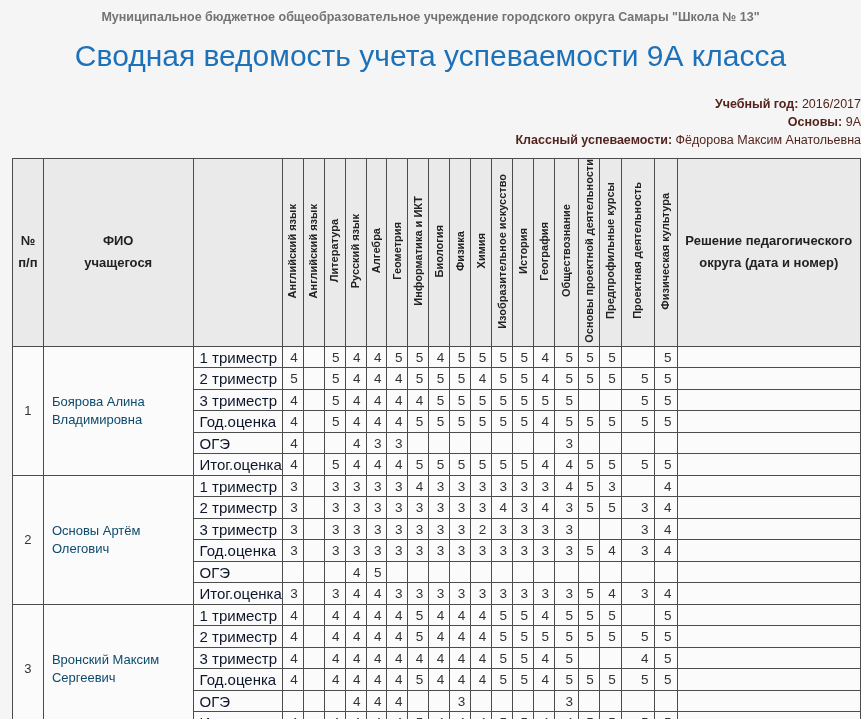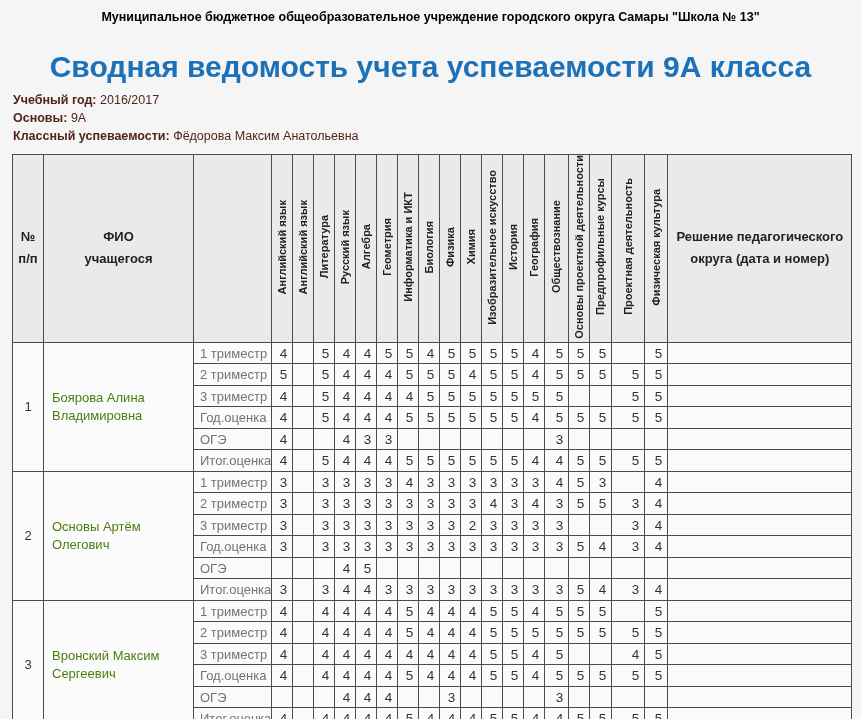--- a/index.html
+++ b/index.html
@@ -3,27 +3,27 @@
 <meta charset="utf-8">
 <style>
   html,body{
     margin:0;padding:0;
     width:861px;height:719px;overflow:hidden;
     background:#f5f5f5;
     font-family:"Liberation Sans","DejaVu Sans",sans-serif;
   }
   .institution{
     padding-top:10px;text-align:center;
-    font-weight:bold;font-size:12.5px;color:#000000;
+    font-weight:bold;font-size:12.5px;color:#737373;
   }
   .title{
-    margin:26px 0 0;text-align:center;
-    font-weight:700;font-size:30px;color:#1d71b8;
+    margin:15px 0 0;text-align:center;
+    font-weight:400;font-size:30px;color:#1d71b8;
   }
-  .info{margin:7px 0 0 13px;font-size:12.5px;color:#53241e;line-height:18px;}
+  .info{margin:22px 0 0 13px;font-size:12.5px;color:#53241e;line-height:18px;text-align:right;}
   .info-label{font-weight:bold;}
   table.grades{
     margin:9px 0 0 12px;
     border-collapse:collapse;table-layout:fixed;
     background:#fbfbfb;
   }
   .grades th,.grades td{border:1px solid #4c4c4c;padding:0;overflow:hidden;}
   .grades thead th{
     background:#eaeaea;font-size:13px;color:#222;
     vertical-align:middle;text-align:center;font-weight:bold;
@@ -32,22 +32,22 @@
   .h-subj{vertical-align:bottom;height:167px;padding-bottom:5px;}
   .vtext{
     display:inline-block;
     writing-mode:vertical-rl;transform:rotate(180deg);
     font-size:11px;font-weight:bold;color:#222;
     white-space:nowrap;line-height:1.15;
   }
   .h-dec{font-size:13px;line-height:1.7;padding:0 12px;}
   .grades tbody tr{height:21.5px;}
   td.c-num{text-align:center;font-size:13px;color:#333;vertical-align:middle;}
-  td.c-name{font-size:13px;color:#4d7c0f;padding:0 8px;line-height:1.35;vertical-align:middle;}
-  td.c-period{font-size:13px;color:#737373;padding-left:6px;white-space:nowrap;}
+  td.c-name{font-size:13px;color:#0c4a6e;padding:0 8px;line-height:1.35;vertical-align:middle;}
+  td.c-period{font-size:15px;color:#0f172a;padding-left:6px;white-space:nowrap;}
   td.c-grade{font-size:13.5px;color:#333;text-align:right;padding-right:5px;}
 </style>
 </head>
 <body>
 
 <div class="page">
   <div class="institution">Муниципальное бюджетное общеобразовательное учреждение городского округа Самары "Школа № 13"</div>
   <h1 class="title">Сводная ведомость учета успеваемости 9А класса</h1>
 
   <div class="info">

